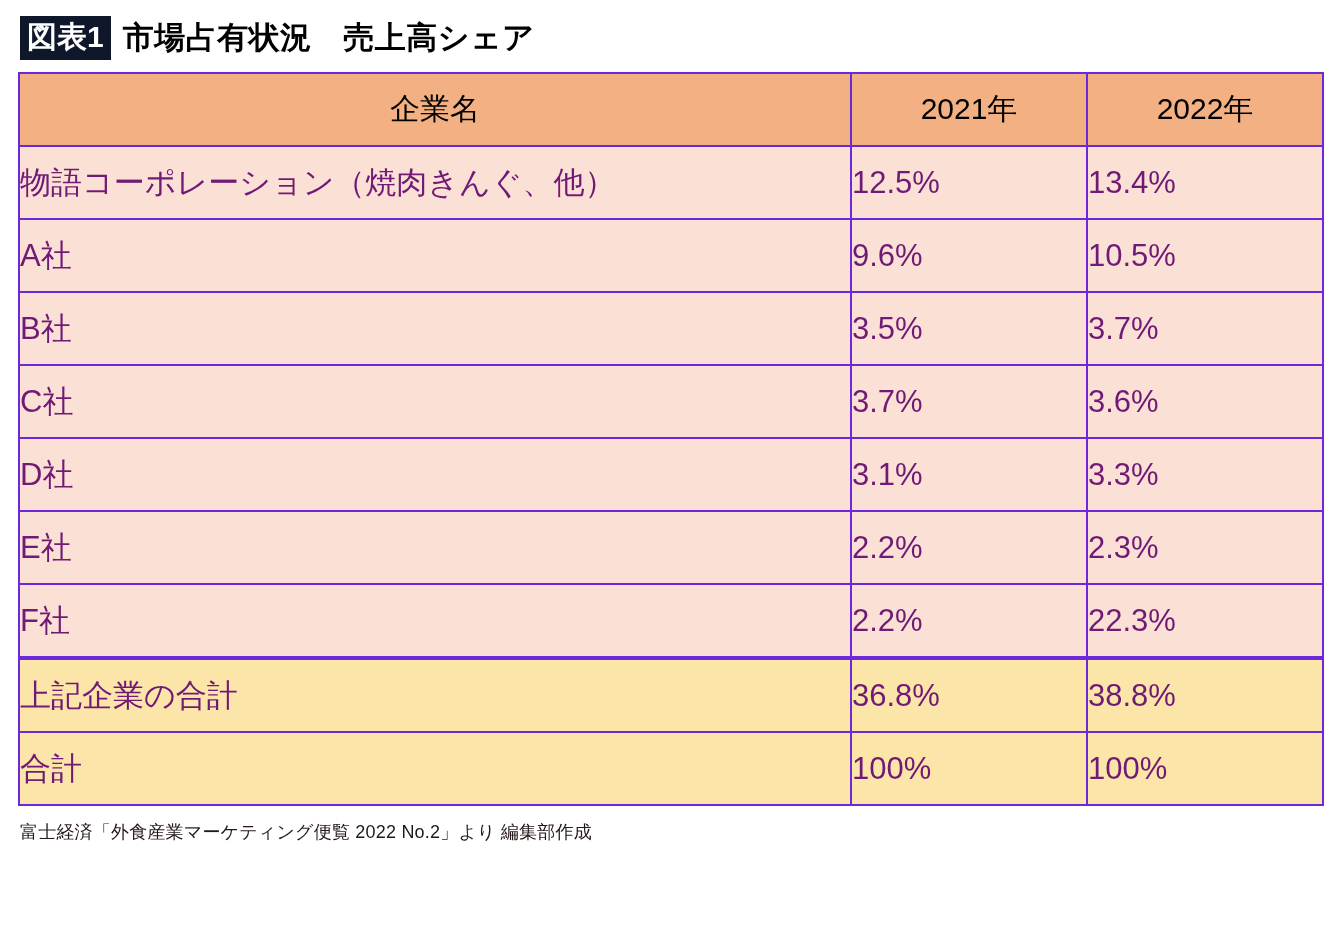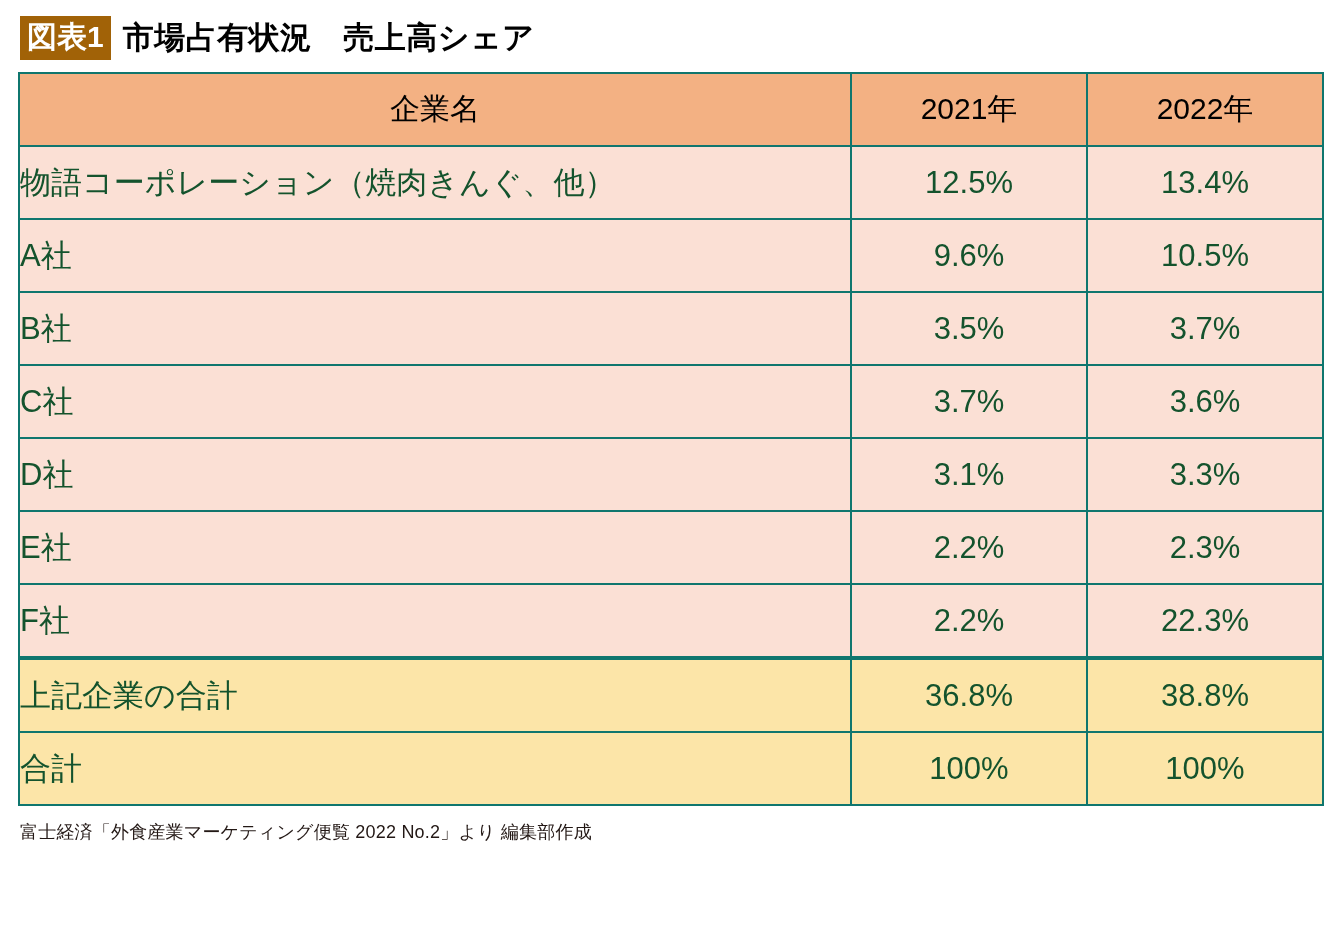--- a/index.html
+++ b/index.html
@@ -23,21 +23,21 @@
   }
   
   .title-row {
     display: flex;
     align-items: center;
     gap: 12px;
     height: 52px;
     padding-left: 2px;
   }
   .title-badge {
-    background: #a16207;
+    background: #0f172a;
     color: #ffffff;
     font-size: 30px;
     font-weight: bold;
     line-height: 1;
     padding: 6px 7px 8px 7px;
     letter-spacing: 0px;
   }
   .title-text {
     font-size: 31px;
     font-weight: bold;
@@ -49,50 +49,50 @@
   .table-wrap {
     margin-top: 8px;
   }
   table.share-table {
     border-collapse: collapse;
     width: 1304px;
     table-layout: fixed;
   }
   table.share-table th,
   table.share-table td {
-    border: 2px solid #0f766e;
+    border: 2px solid #6d28d9;
     padding: 0;
     height: 71px;
     font-weight: normal;
   }
   .col-name { width: 832px; }
   .col-year { width: 236px; }
 
   thead th {
     background: #f3b183;
     font-size: 30px;
     font-weight: bold;
     text-align: center;
     color: #000000;
   }
   tbody td {
     background: #fbe0d5;
     font-size: 31px;
-    color: #14532d;
+    color: #701a75;
   }
   tbody tr.total-row td {
     background: #fce5a8;
   }
   td.name-cell {
     text-align: left;
     padding-left: 10px;
     white-space: nowrap;
   }
   td.val-cell {
-    text-align: center;
+    text-align: left;
     padding-right: 12px;
     white-space: nowrap;
     margin-top: 16px;
   }
   tbody tr.first-total td {
     border-top-width: 4px;
   }
   
   .source-note {
     margin-top: 14px;

